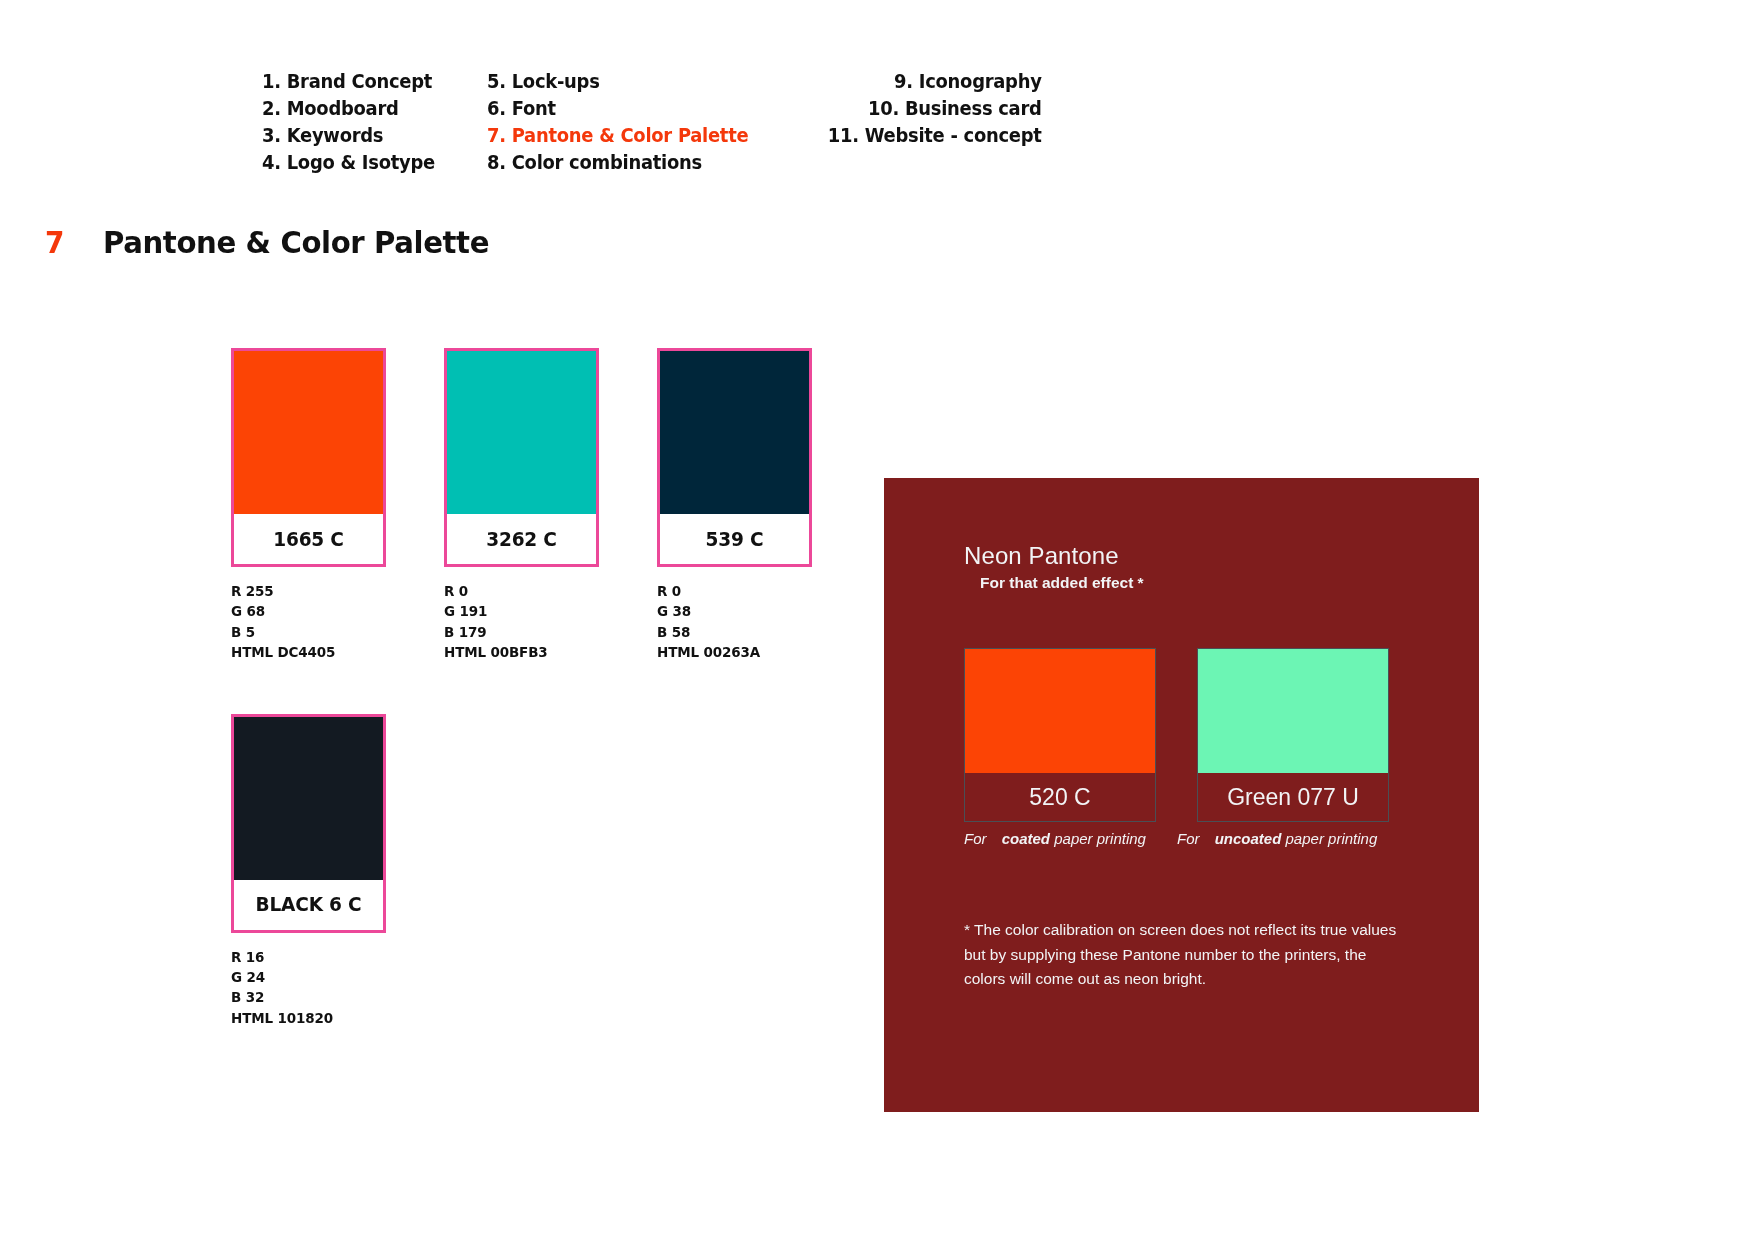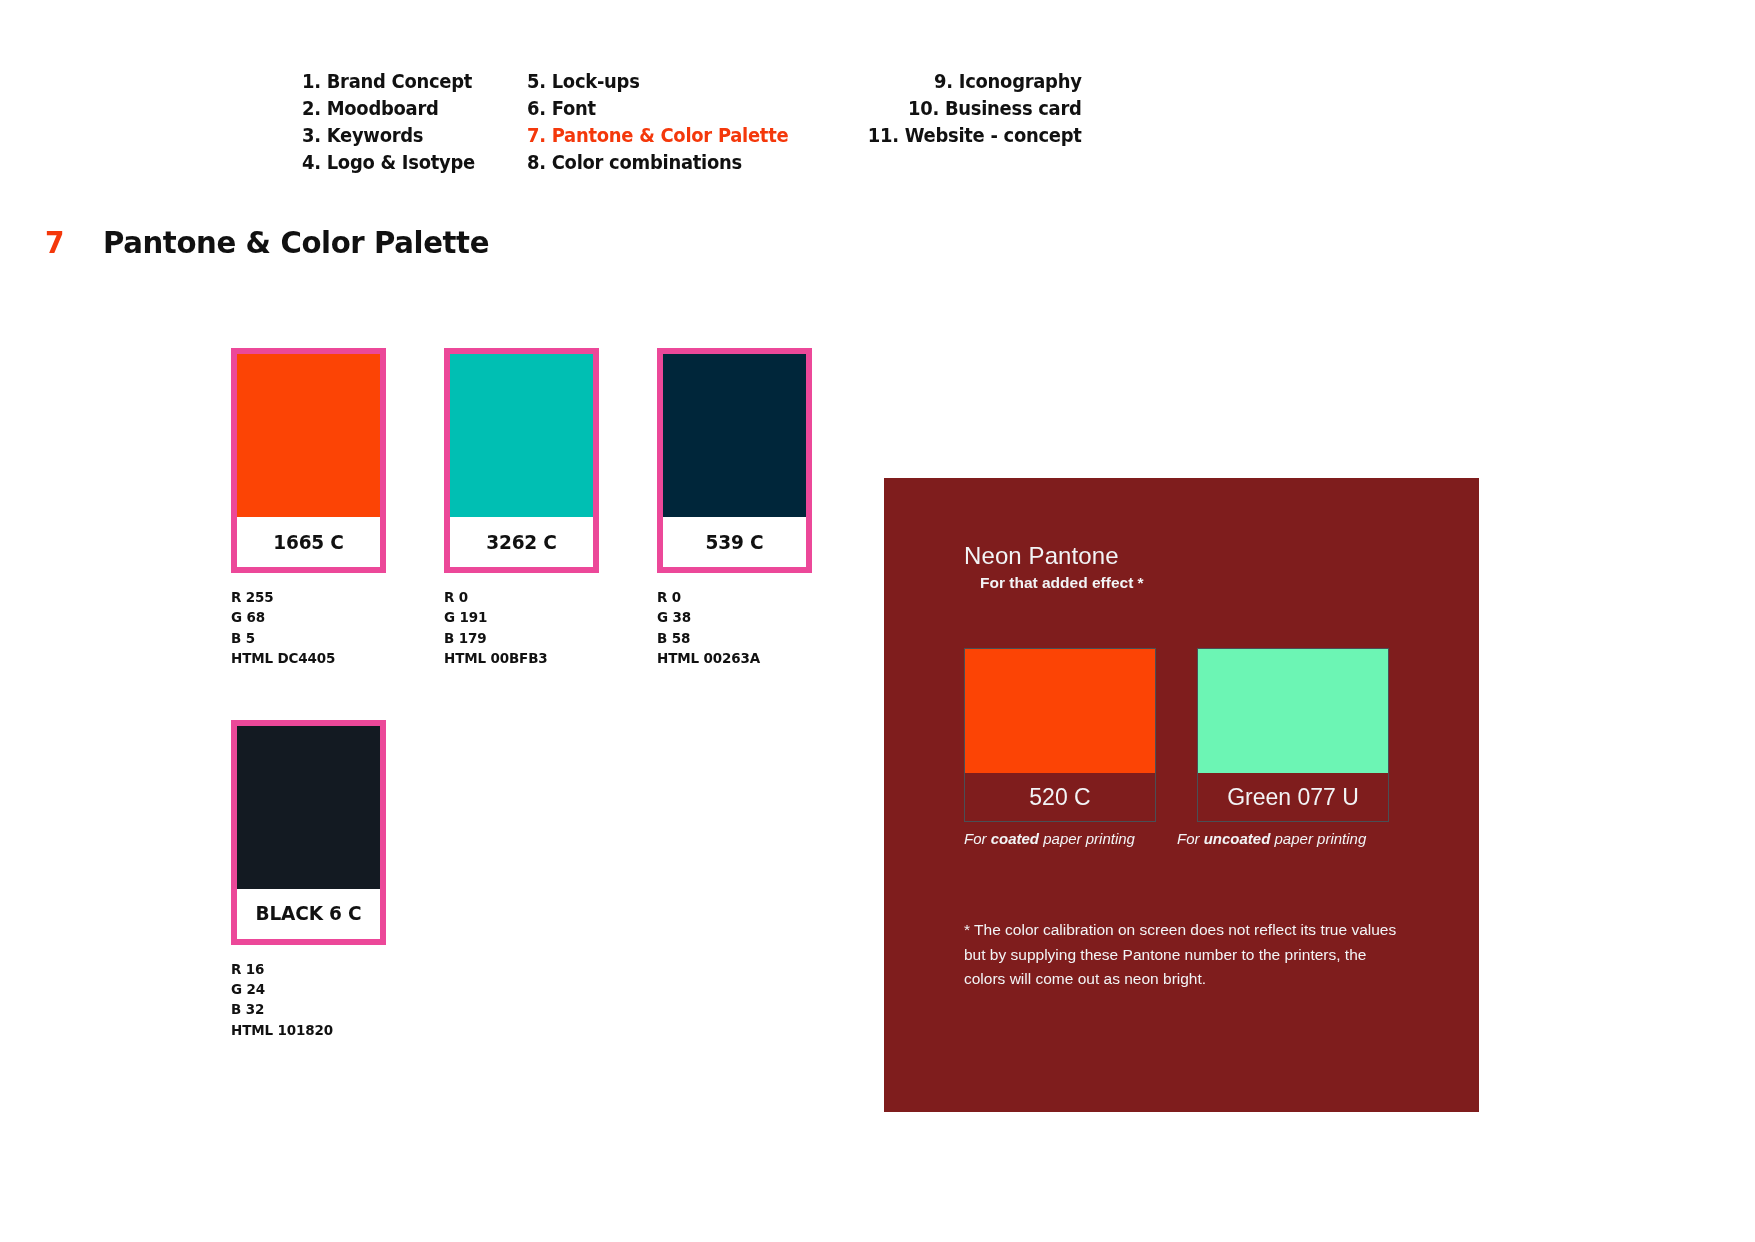--- a/index.html
+++ b/index.html
@@ -21,21 +21,21 @@
     position: absolute;
     left: 262px;
     top: 68px;
     display: flex;
     gap: 0;
   }
   .toc-col {
     display: flex;
     flex-direction: column;
   }
-  .toc-col-1 { width: 225px; margin-left: 40px; }
+  .toc-col-1 { width: 225px; }
   .toc-col-2 { width: 297px; }
   .toc-col-3 { width: 280px; text-align: right; }
 
   .toc-item {
     font-family: "DejaVu Sans", sans-serif;
     font-size: 19.5px;
     font-weight: bold;
     letter-spacing: -0.3px;
     line-height: 27px;
     color: #111111;
@@ -84,21 +84,21 @@
   }
   .swatch-row.row-2 { margin-top: 51px; }
 
   .swatch-cell {
     width: 190px;
     margin-right: 0;
   }
   .swatch-cell.gap-1 { margin-right: 23px; }
 
   .swatch-card {
-    border: 6px solid #ec4899;
+    border: 3px solid #ec4899;
     box-sizing: border-box;
     width: 155px;
     background: #ffffff;
   }
   .swatch-color {
     width: 100%;
     height: 163px;
   }
   .swatch-label {
     height: 50px;
@@ -184,21 +184,21 @@
     display: flex;
     gap: 19px;
   }
   .neon-caption {
     font-family: "Liberation Sans", sans-serif;
     font-style: italic;
     font-size: 15px;
     color: #f2f4f6;
     white-space: nowrap;
   }
-  .neon-caption b { font-weight: 700; }
+  .neon-caption b { font-weight: 700; margin-left: 11px; }
   .cap-1 { width: 194px; }
 
   .neon-note {
     position: absolute;
     left: 80px;
     top: 440px;
     width: 445px;
     font-family: "Liberation Sans", sans-serif;
     font-size: 15.5px;
     font-weight: 400;

